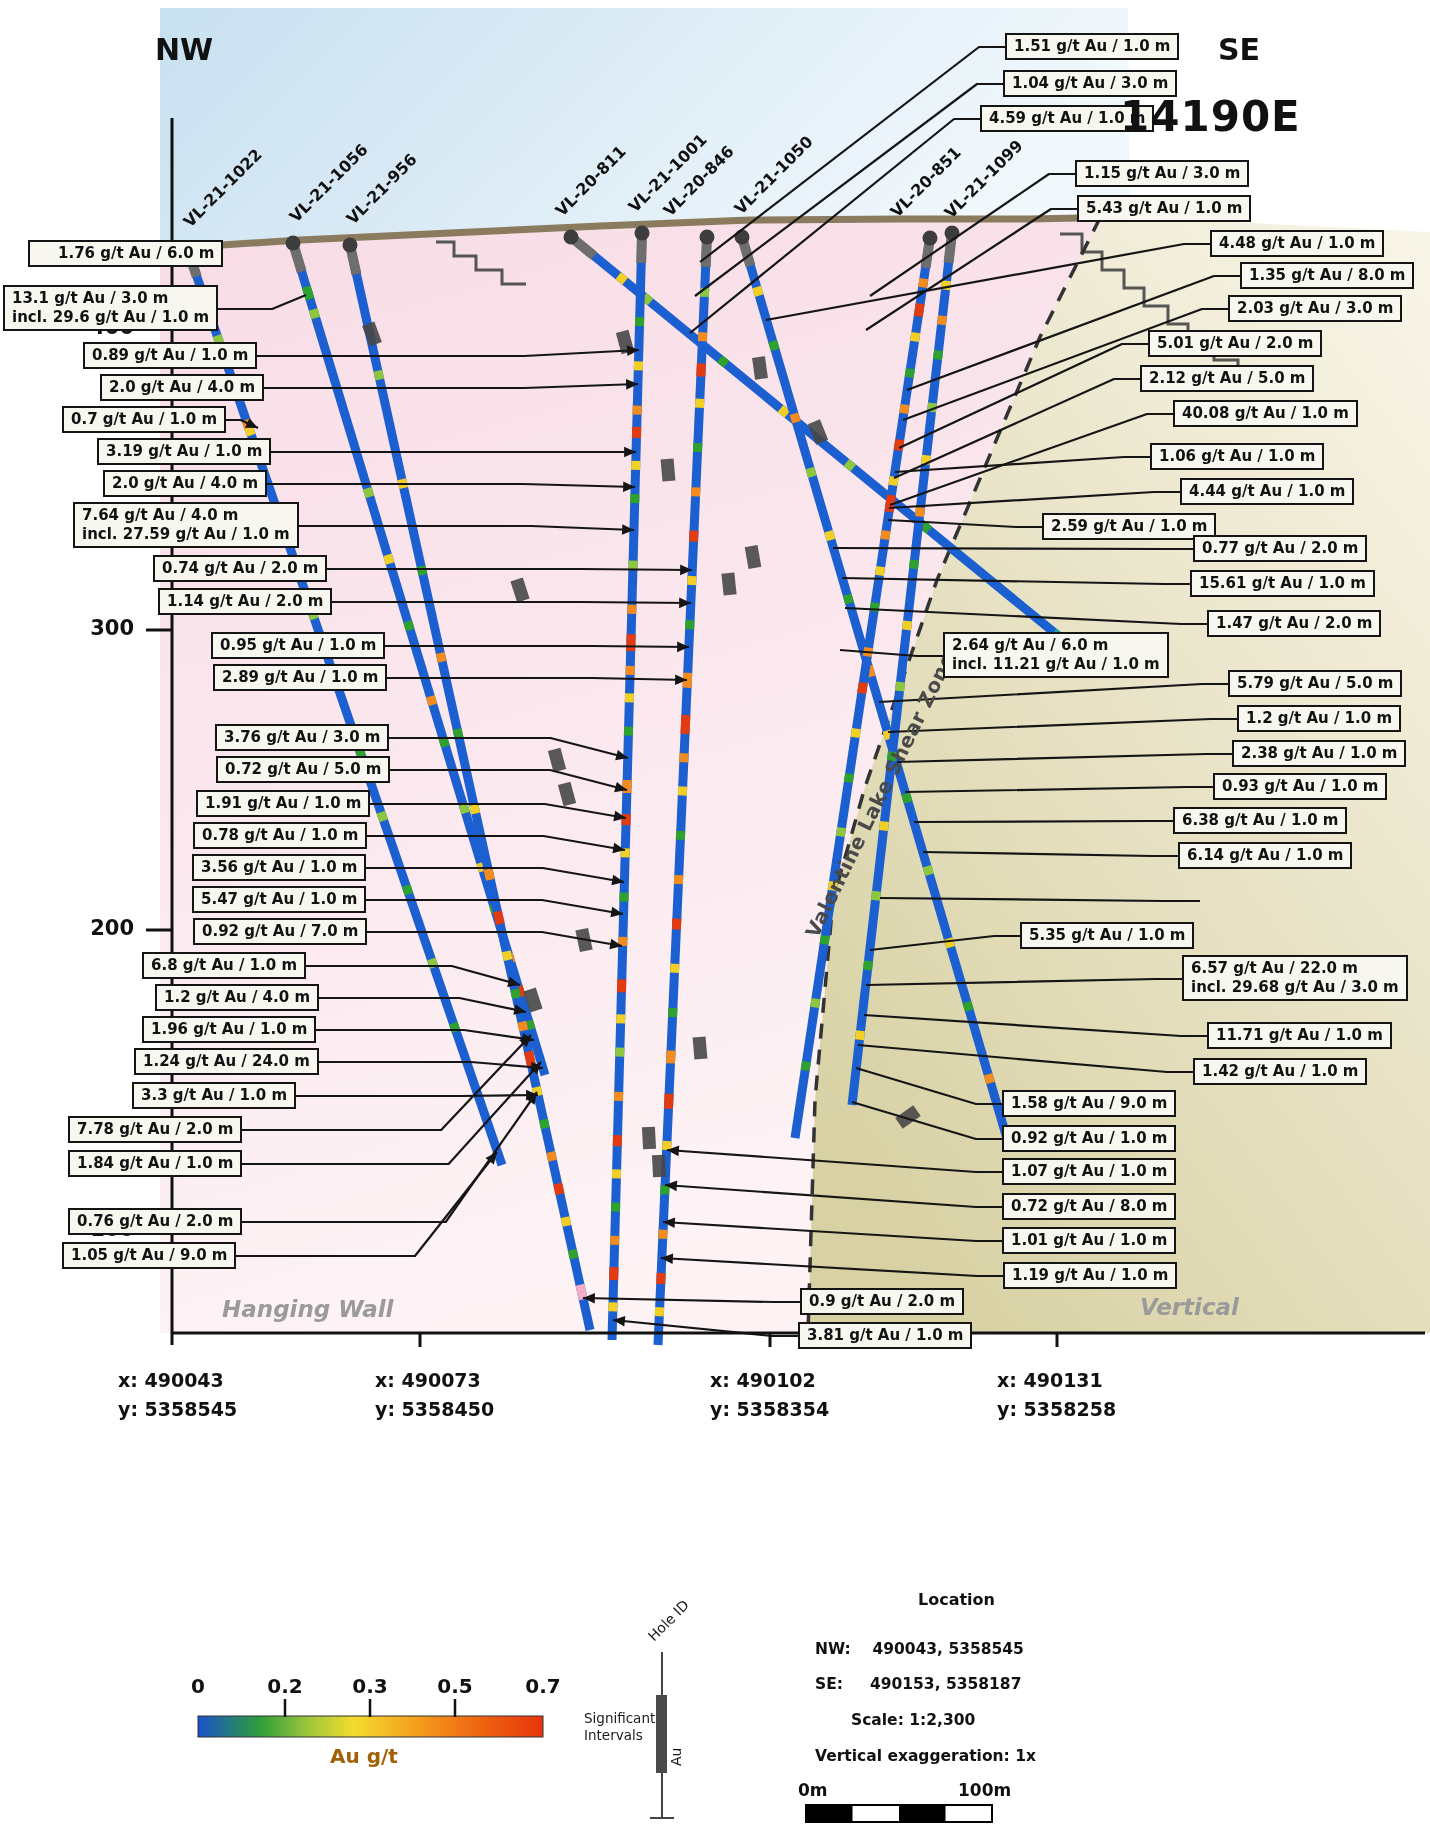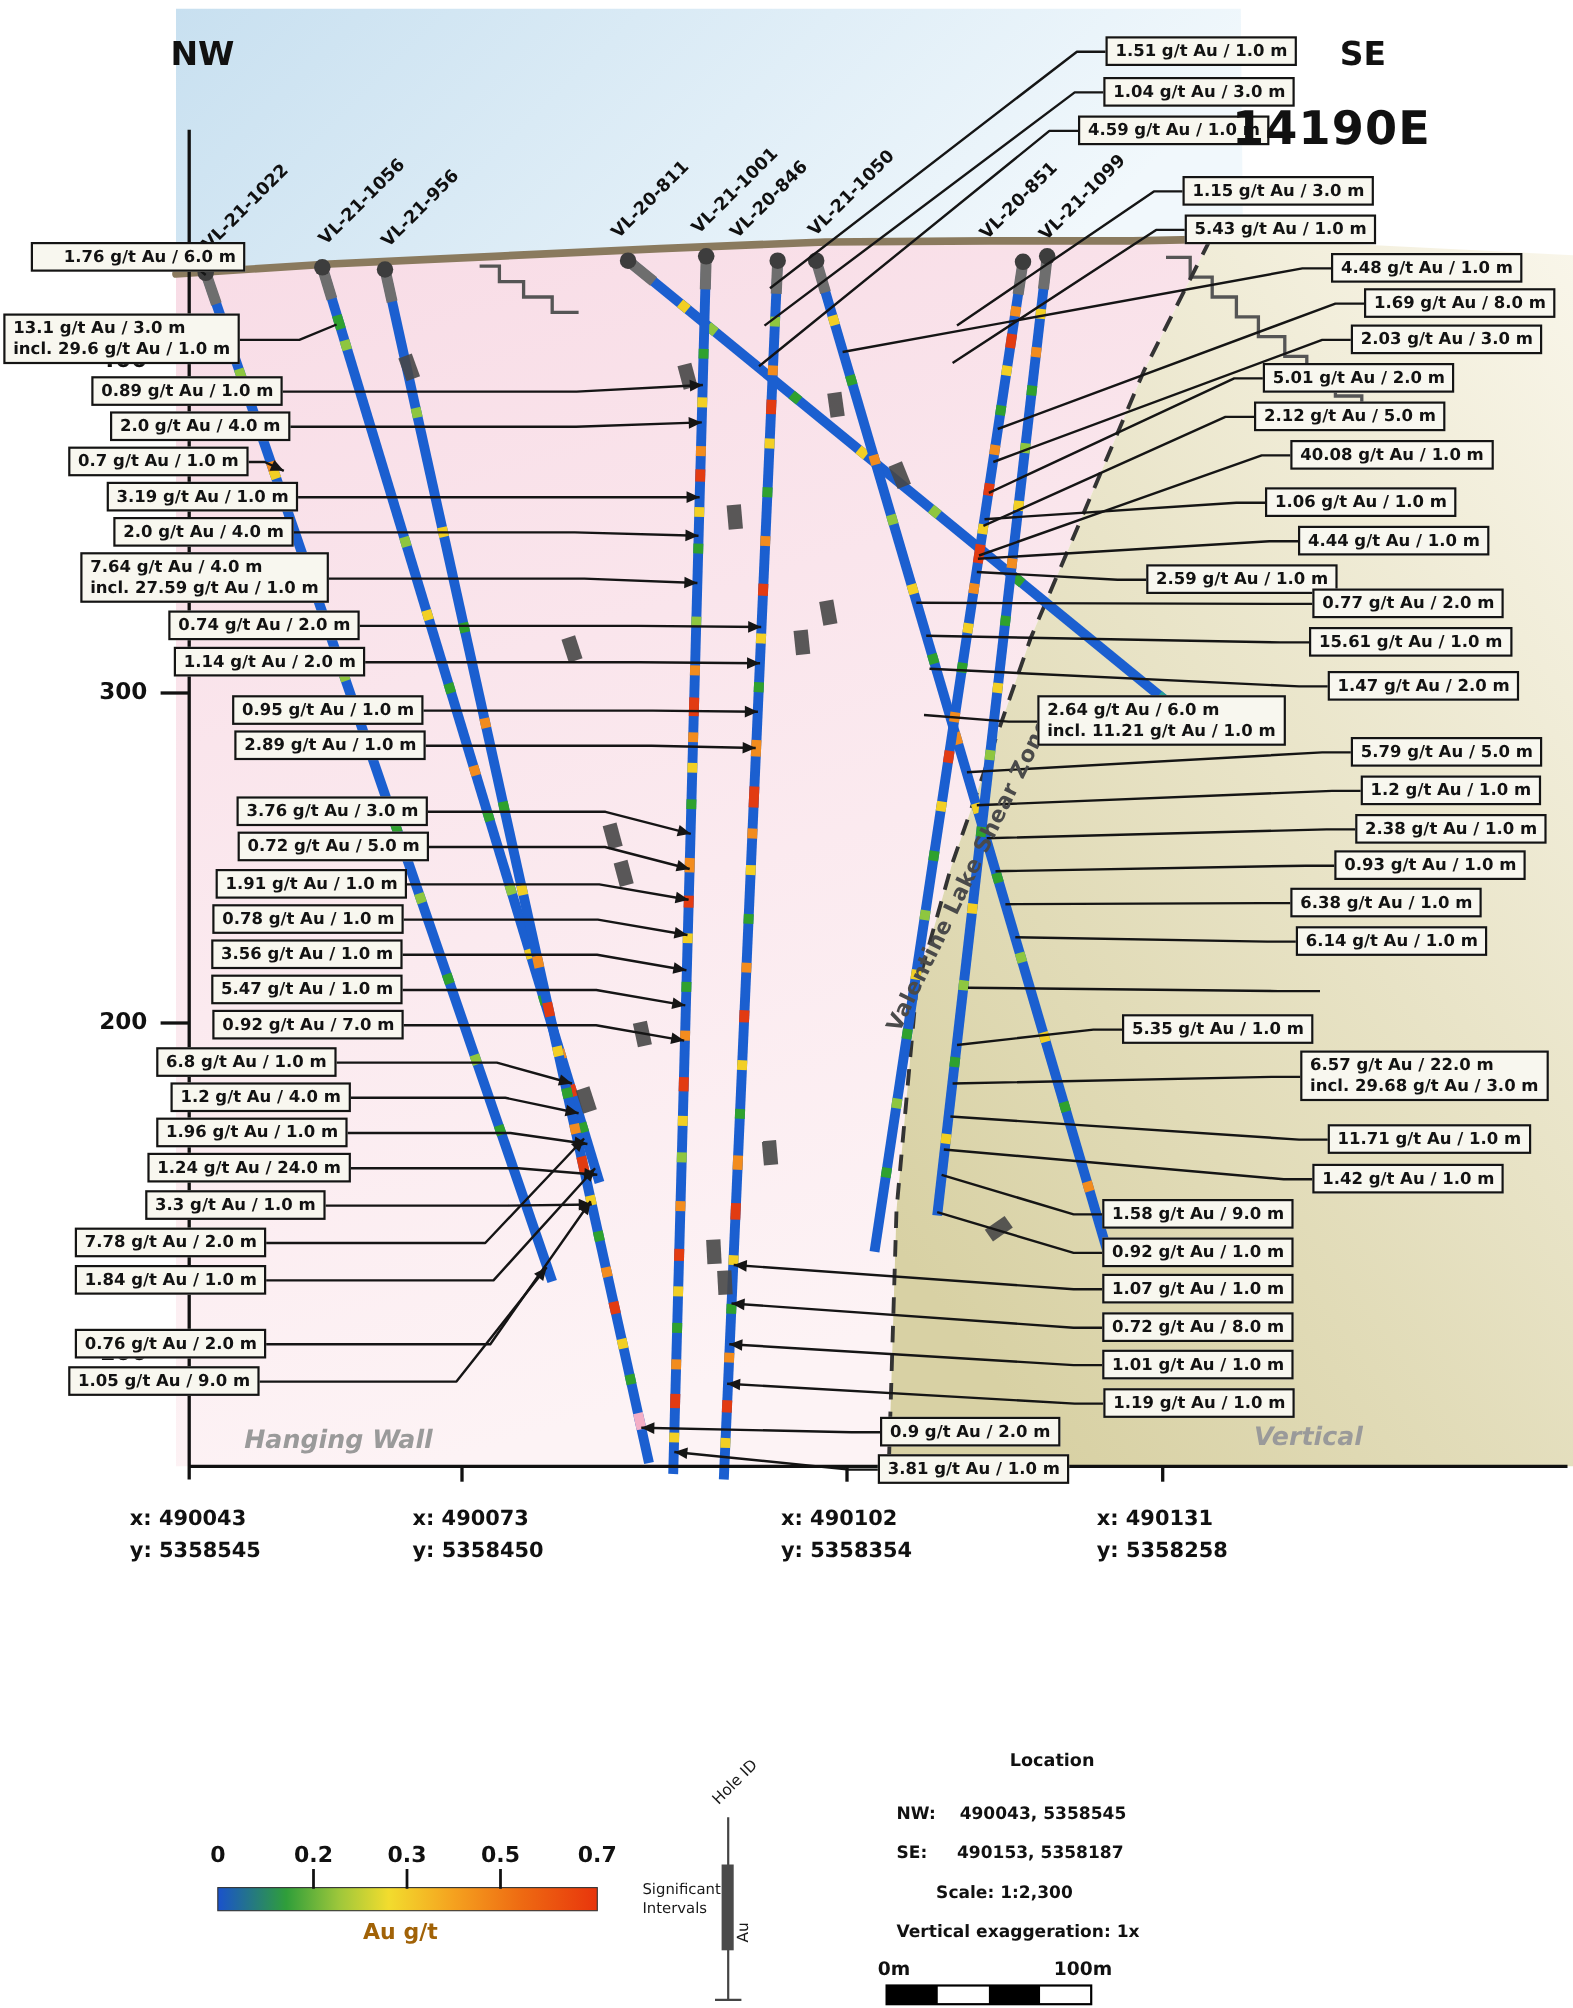--- a/index.html
+++ b/index.html
@@ -442,21 +442,21 @@
     </div>
     <div class="holelabel" style="left: 193px; top: 212px; position: absolute;">VL-21-1022</div>
     <div class="holelabel" style="left: 299px; top: 207px; position: absolute;">VL-21-1056</div>
     <div class="holelabel" style="left: 356px; top: 209px; position: absolute;">VL-21-956</div>
     <div class="holelabel" style="left: 565px; top: 201px; position: absolute;">VL-20-811</div>
     <div class="holelabel" style="left: 638px; top: 197px; position: absolute;">VL-21-1001</div>
     <div class="holelabel" style="left: 673px; top: 201px; position: absolute;">VL-20-846</div>
     <div class="holelabel" style="left: 744px; top: 199px; position: absolute;">VL-21-1050</div>
     <div class="holelabel" style="left: 900px; top: 202px; position: absolute;">VL-20-851</div>
     <div class="holelabel" style="left: 954px; top: 203px; position: absolute;">VL-21-1099</div>
-    <div class="callout" style="left: 28px; top: 220px; position: absolute; padding-left: 28px;">
+    <div class="callout" style="left: 28px; top: 240px; position: absolute; padding-left: 28px;">
       <div>1.76 g/t Au / 6.0 m</div>
     </div>
     <div class="callout" style="left: 3px; top: 285px; position: absolute;">
       <div>13.1 g/t Au / 3.0 m</div>
       <div>incl. 29.6 g/t Au / 1.0 m</div>
     </div>
     <div class="callout" style="left: 83px; top: 342px; position: absolute;">
       <div>0.89 g/t Au / 1.0 m</div>
     </div>
     <div class="callout" style="left: 100px; top: 374px; position: absolute;">
@@ -547,21 +547,21 @@
     <div class="callout" style="left: 1075px; top: 160px; position: absolute;">
       <div>1.15 g/t Au / 3.0 m</div>
     </div>
     <div class="callout" style="left: 1077px; top: 195px; position: absolute;">
       <div>5.43 g/t Au / 1.0 m</div>
     </div>
     <div class="callout" style="left: 1210px; top: 230px; position: absolute;">
       <div>4.48 g/t Au / 1.0 m</div>
     </div>
     <div class="callout" style="left: 1240px; top: 262px; position: absolute;">
-      <div>1.69 g/t Au / 8.0 m</div>
+      <div>1.35 g/t Au / 8.0 m</div>
     </div>
     <div class="callout" style="left: 1228px; top: 295px; position: absolute;">
       <div>2.03 g/t Au / 3.0 m</div>
     </div>
     <div class="callout" style="left: 1148px; top: 330px; position: absolute;">
       <div>5.01 g/t Au / 2.0 m</div>
     </div>
     <div class="callout" style="left: 1140px; top: 365px; position: absolute;">
       <div>2.12 g/t Au / 5.0 m</div>
     </div>

